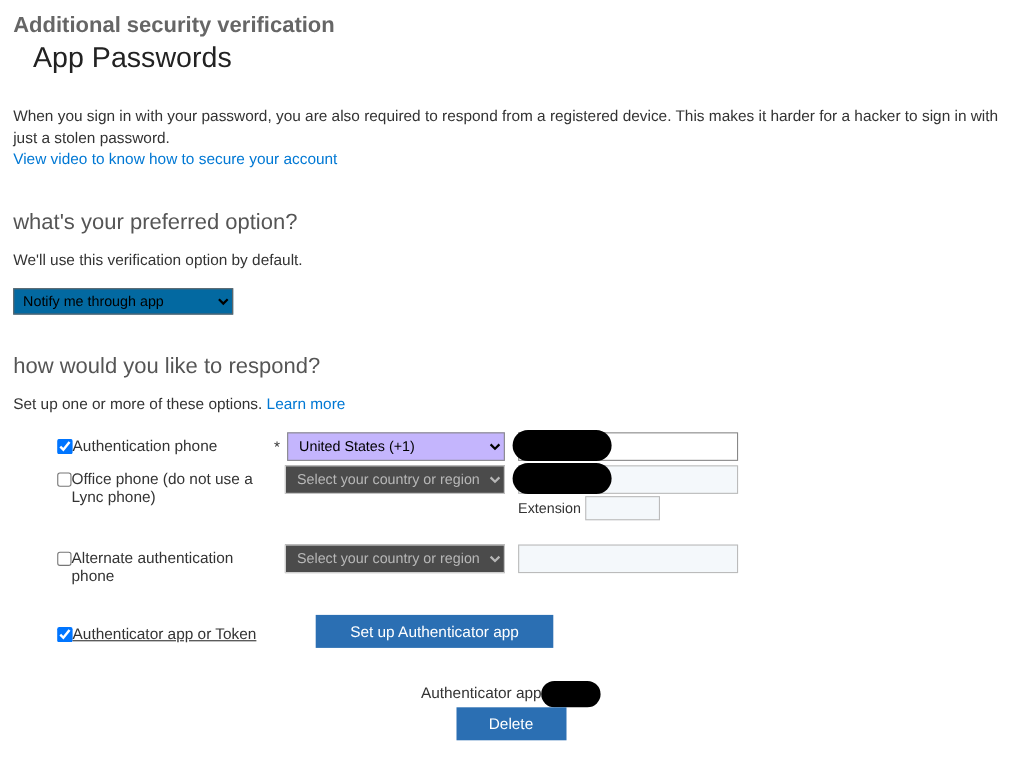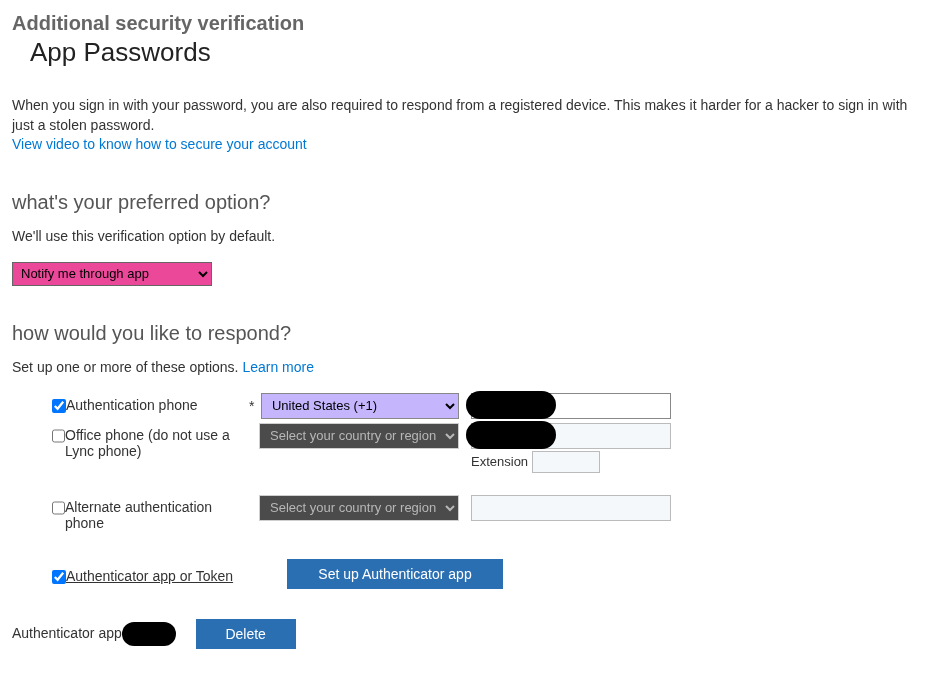--- a/index.html
+++ b/index.html
@@ -45,21 +45,21 @@
       font-size: 14px;
       color: #333;
       margin-bottom: 18px;
     }
     select.preferred-option {
       width: 200px;
       height: 24px;
       border: 1px solid #666;
       font-size: 13px;
       padding: 2px 4px;
-      background: #ec4899;
+      background: #0369a1;
     }
     .options-grid {
       display: grid;
       grid-template-columns: 225px 210px 210px;
       column-gap: 12px;
       row-gap: 4px;
       align-items: start;
     }
     .option-label {
       display: flex;
@@ -136,22 +136,23 @@
       font-size: 14px;
       cursor: pointer;
     }
     .setup-btn {
       width: 216px;
       height: 30px;
     }
     .auth-app-row {
       display: flex;
       align-items: center;
-      gap: 20px;
+      gap: 0;
       margin-top: 30px;
+      flex-direction: column;
     }
     .auth-app-label {
       font-size: 14px;
       color: #333;
     }
     .redact-inline {
       display: inline-block;
       width: 54px;
       height: 24px;
       background: #000;

